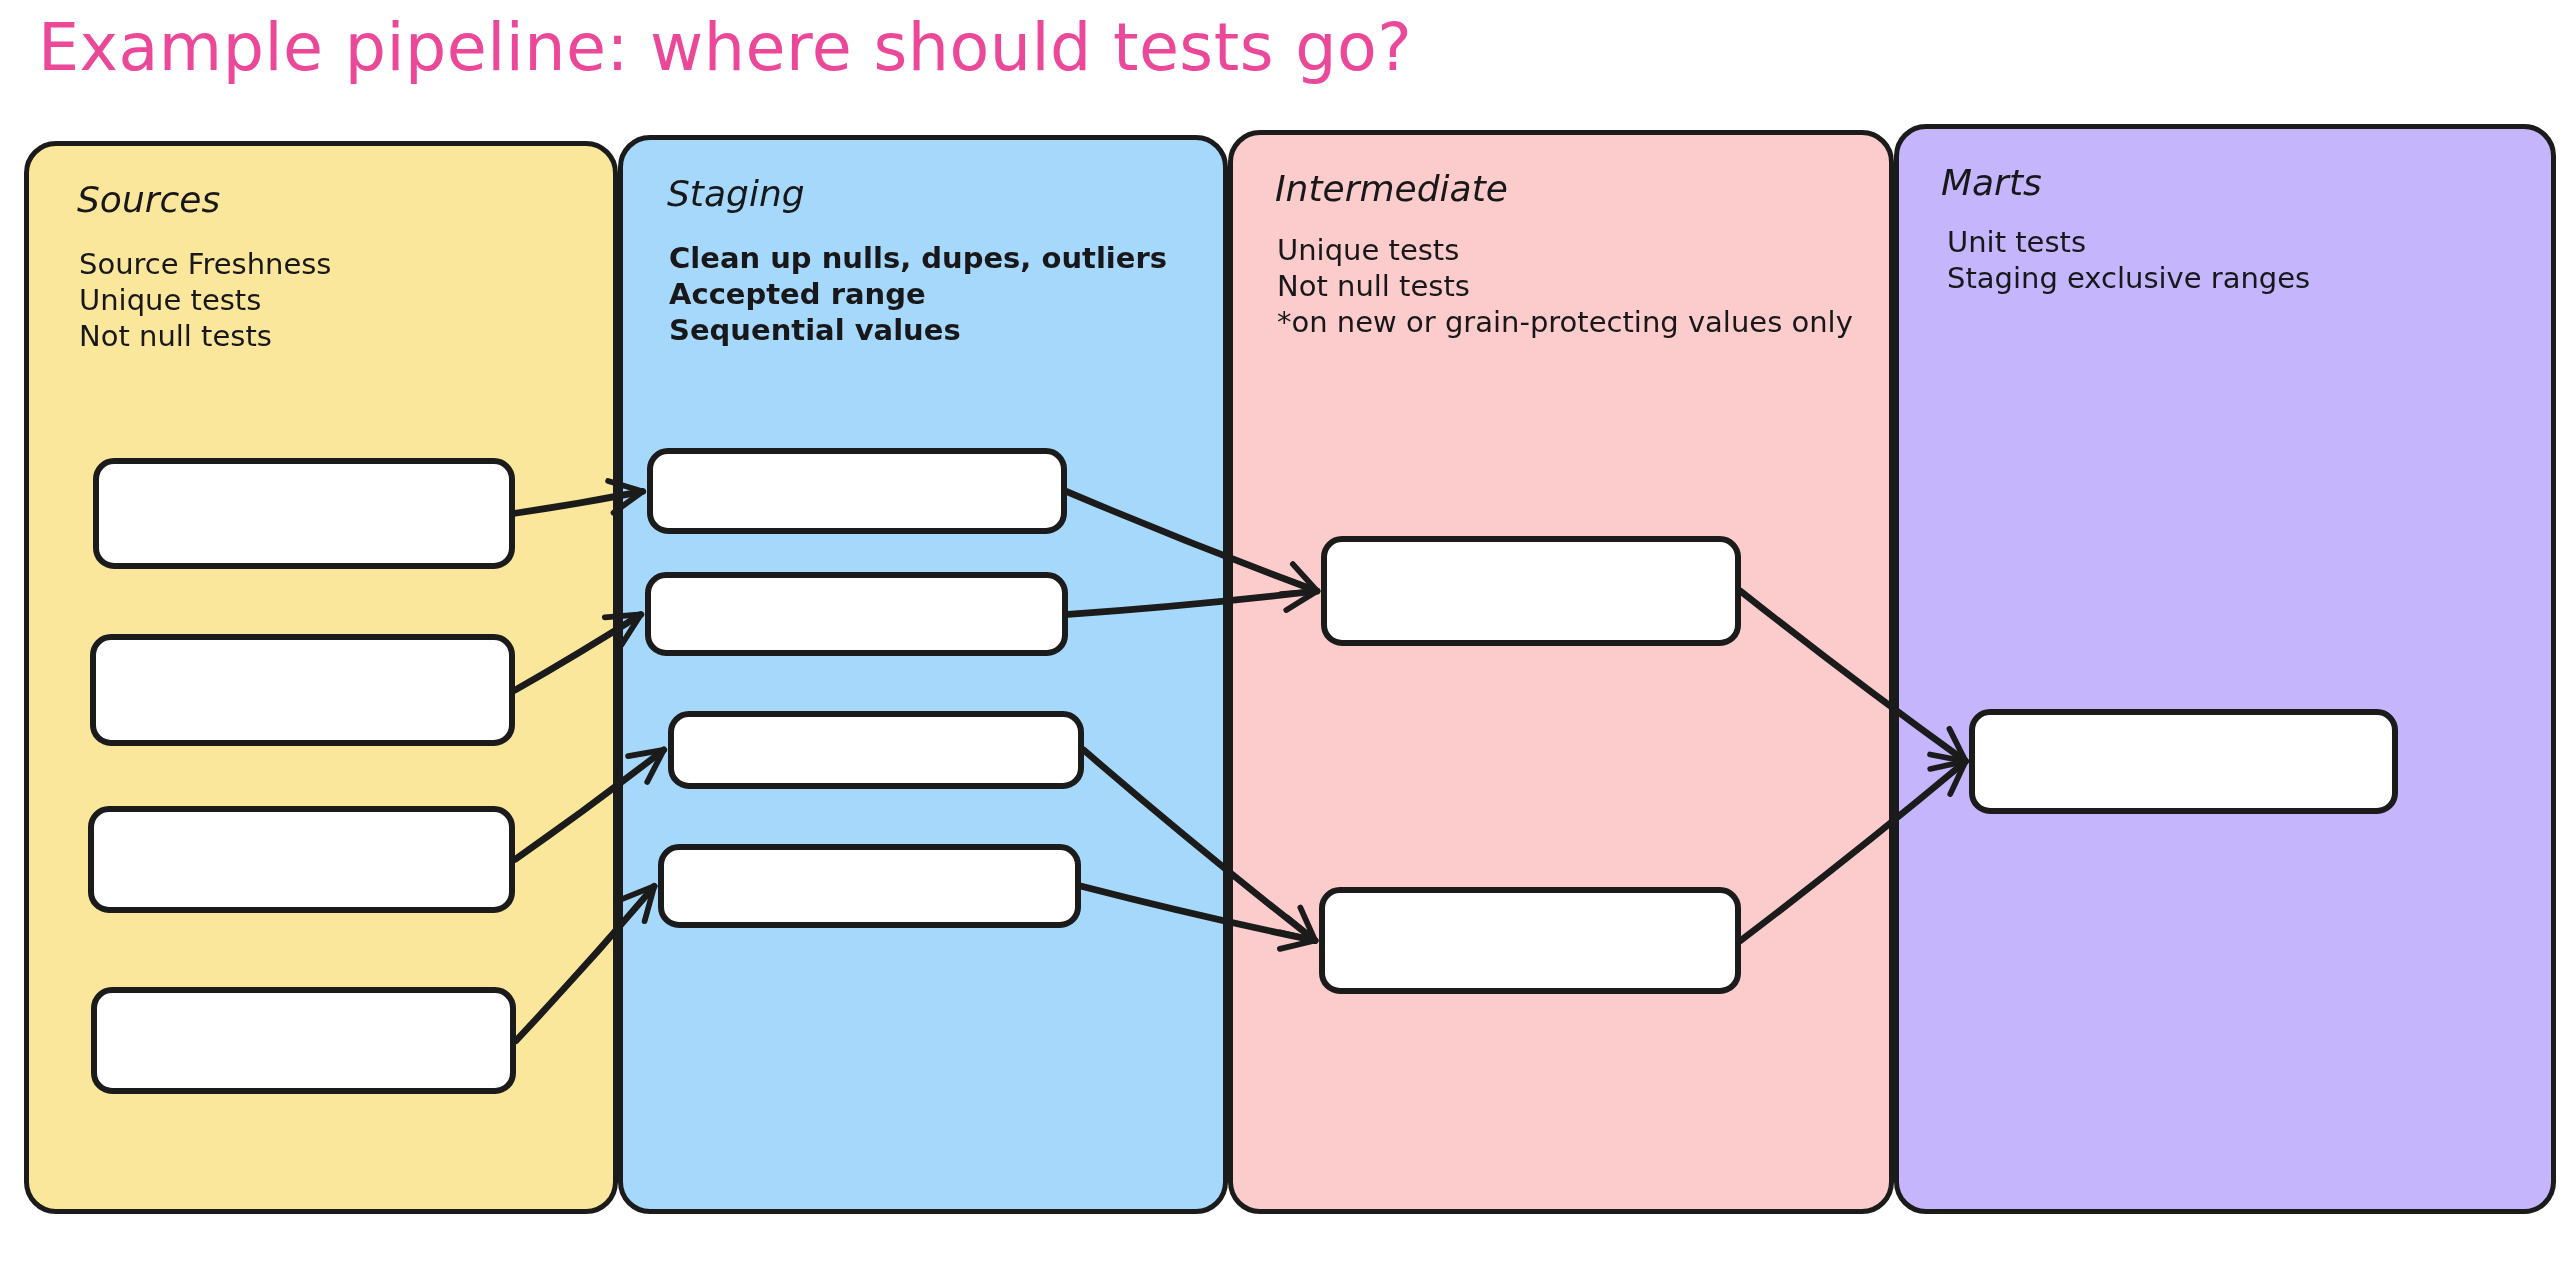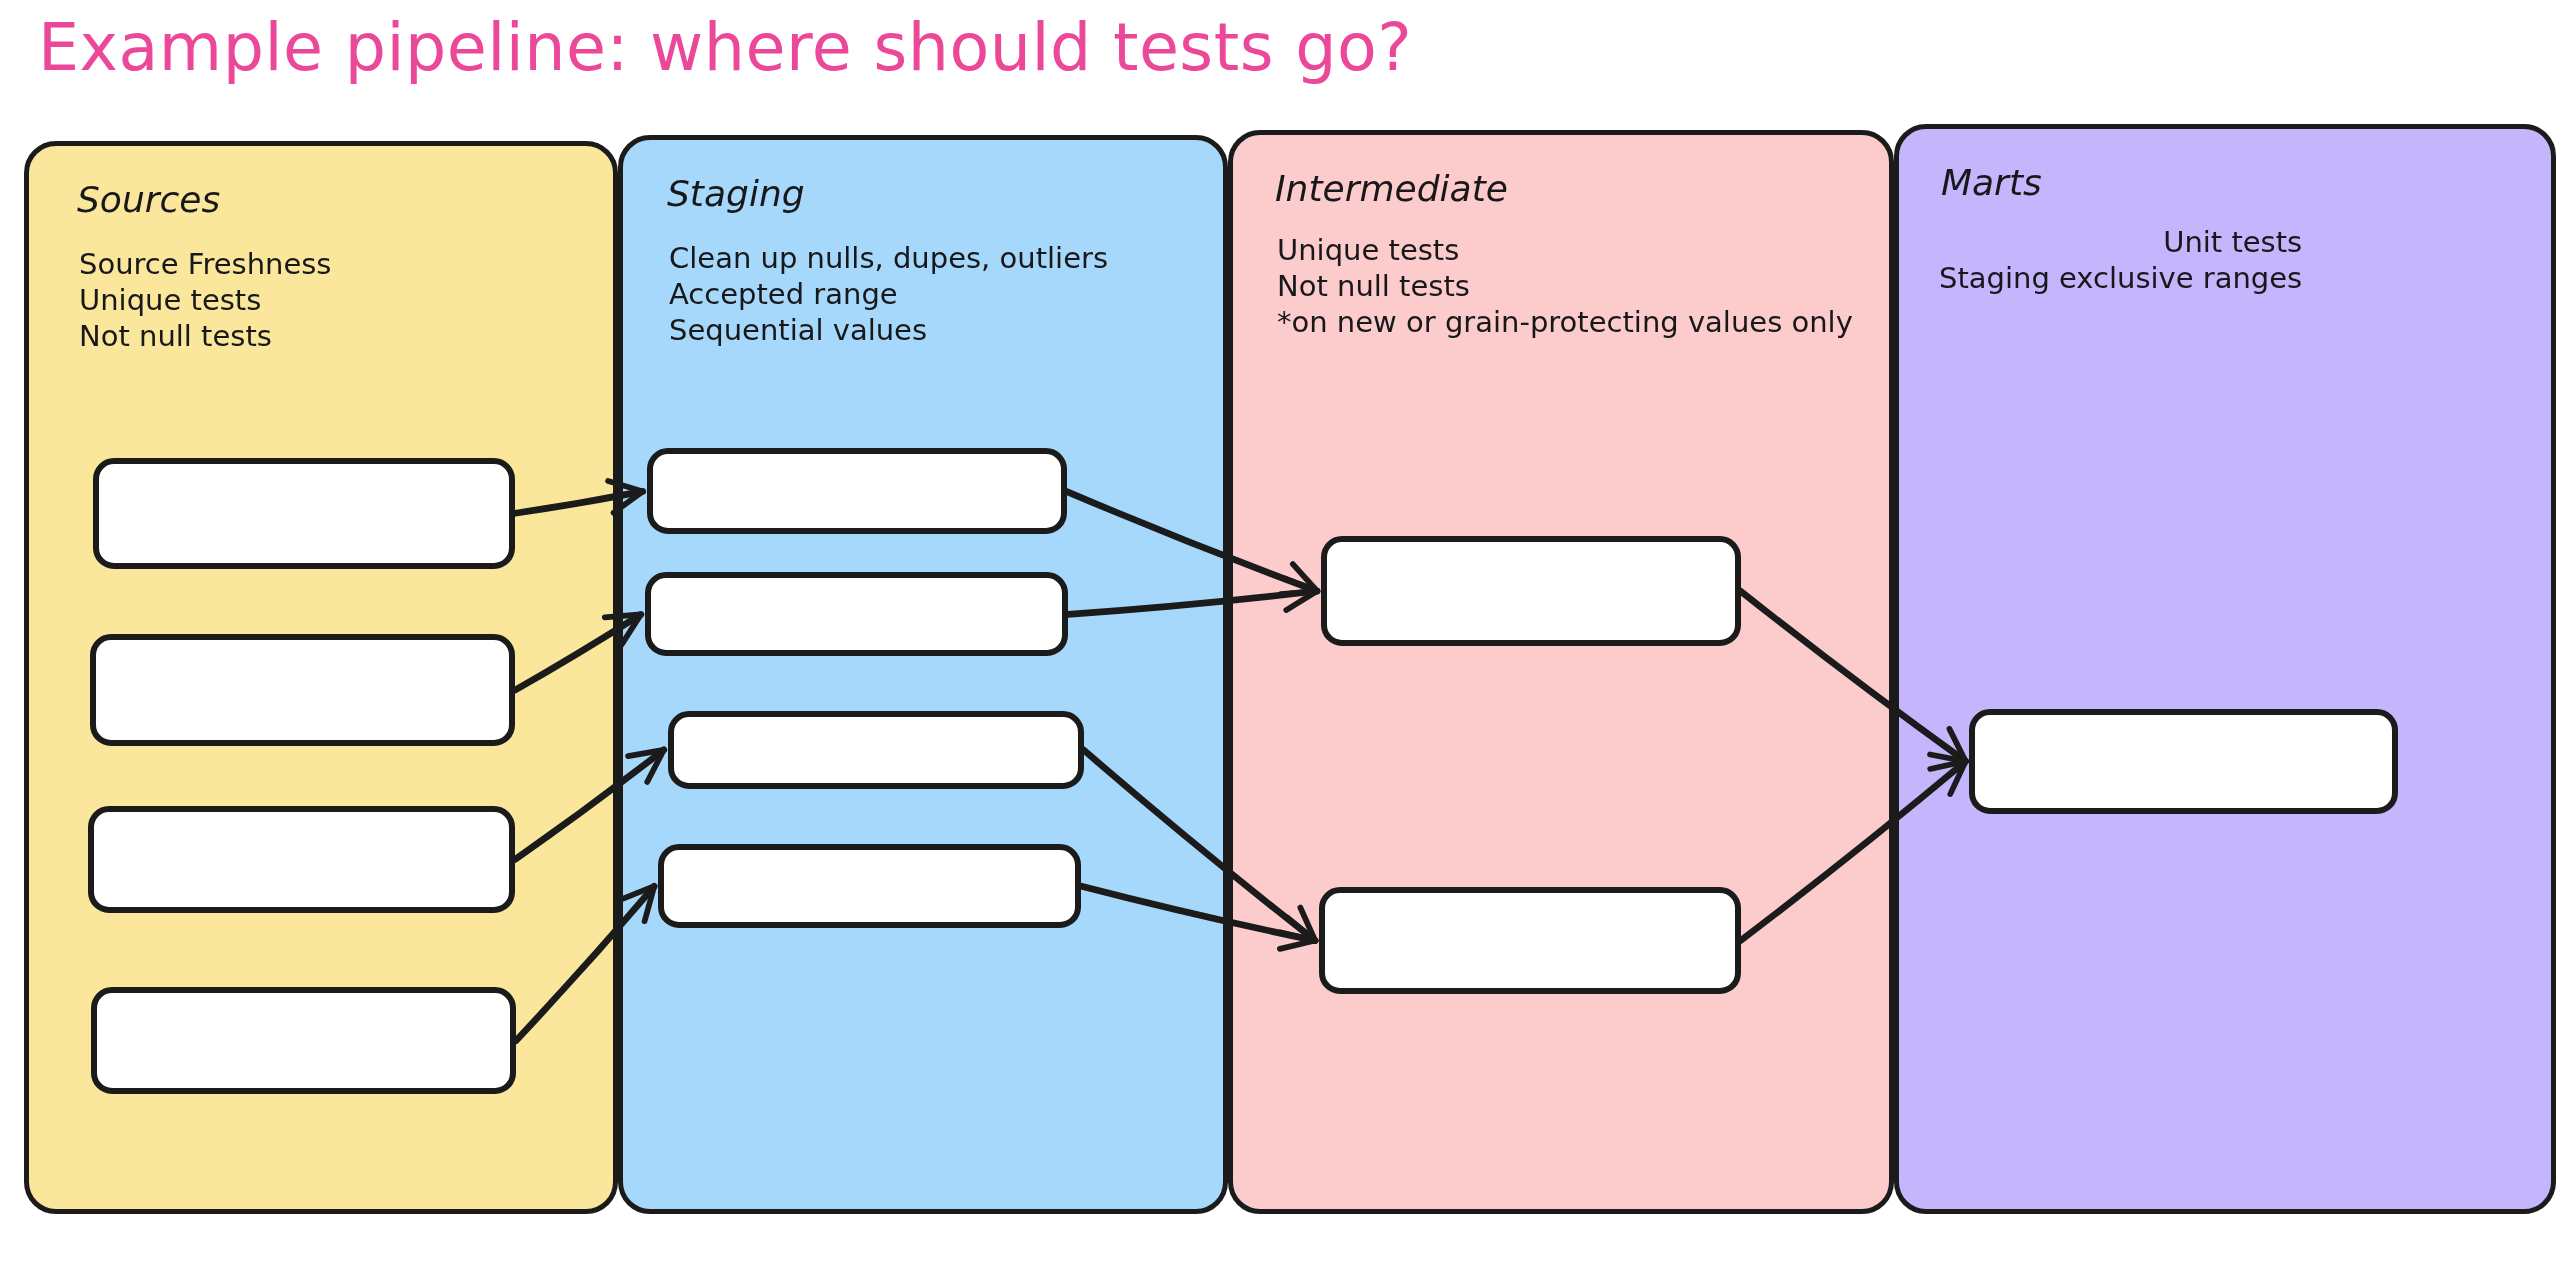--- a/index.html
+++ b/index.html
@@ -91,37 +91,37 @@
       <div class="lane" style="left: 24px; top: 141px; width: 594px; height: 1073px; background: rgb(250, 231, 155);">
         <div class="lane-title" style="left: 48px; top: 33px;">Sources</div>
         <div class="lane-bullets" style="left: 50px; top: 100px;">
           <div>Source Freshness</div>
           <div>Unique tests</div>
           <div>Not null tests</div>
         </div>
       </div>
       <div class="lane" style="left: 618px; top: 135px; width: 610px; height: 1079px; background: rgb(166, 216, 251);">
         <div class="lane-title" style="left: 44px; top: 33px;">Staging</div>
-        <div class="lane-bullets" style="left: 46px; top: 100px;">
+        <div class="lane-bullets" style="left: 46px; top: 100px; font-weight: bold;">
           <div>Clean up nulls, dupes, outliers</div>
           <div>Accepted range</div>
           <div>Sequential values</div>
         </div>
       </div>
       <div class="lane" style="left: 1228px; top: 130px; width: 666px; height: 1084px; background: rgb(252, 203, 203);">
         <div class="lane-title" style="left: 42px; top: 33px; text-align: right;">Intermediate</div>
         <div class="lane-bullets" style="left: 44px; top: 97px;">
           <div>Unique tests</div>
           <div>Not null tests</div>
           <div>*on new or grain-protecting values only</div>
         </div>
       </div>
       <div class="lane" style="left: 1894px; top: 124px; width: 662px; height: 1090px; background: #c4b5fd;">
         <div class="lane-title" style="left: 42px; top: 33px;">Marts</div>
-        <div class="lane-bullets" style="left: 40px; top: 95px; text-align: right;">
+        <div class="lane-bullets" style="left: 48px; top: 95px;">
           <div>Unit tests</div>
           <div>Staging exclusive ranges</div>
         </div>
       </div>
     </div>
 
   <svg id="edge-layer" viewBox="0 0 2701 1327" xmlns="http://www.w3.org/2000/svg">
       <path class="edge" d="M 540 538 Q 607.276 528.108 674 515"></path>
       <path class="arrowhead" d="M 643.2946278090553 537.38705247717 L 674 515 L 637.5868913908105 504.1332837795694"></path>
       <path class="edge" d="M 540 723.5 Q 606.954 685.334 672 644"></path>

